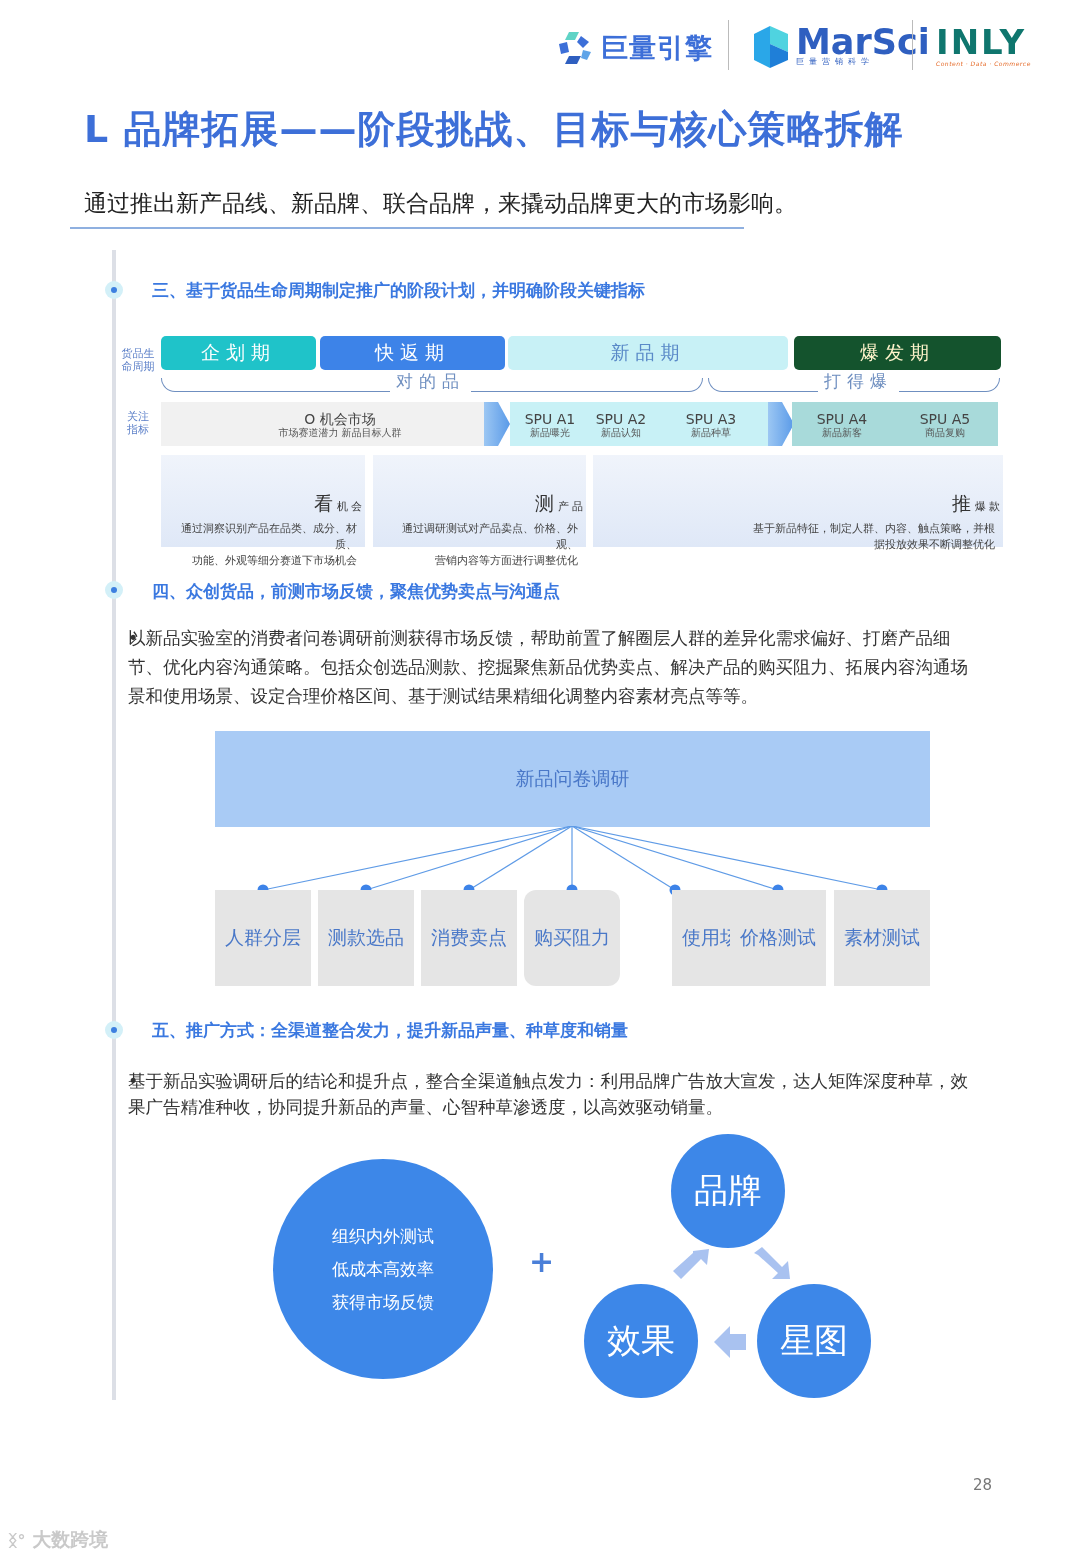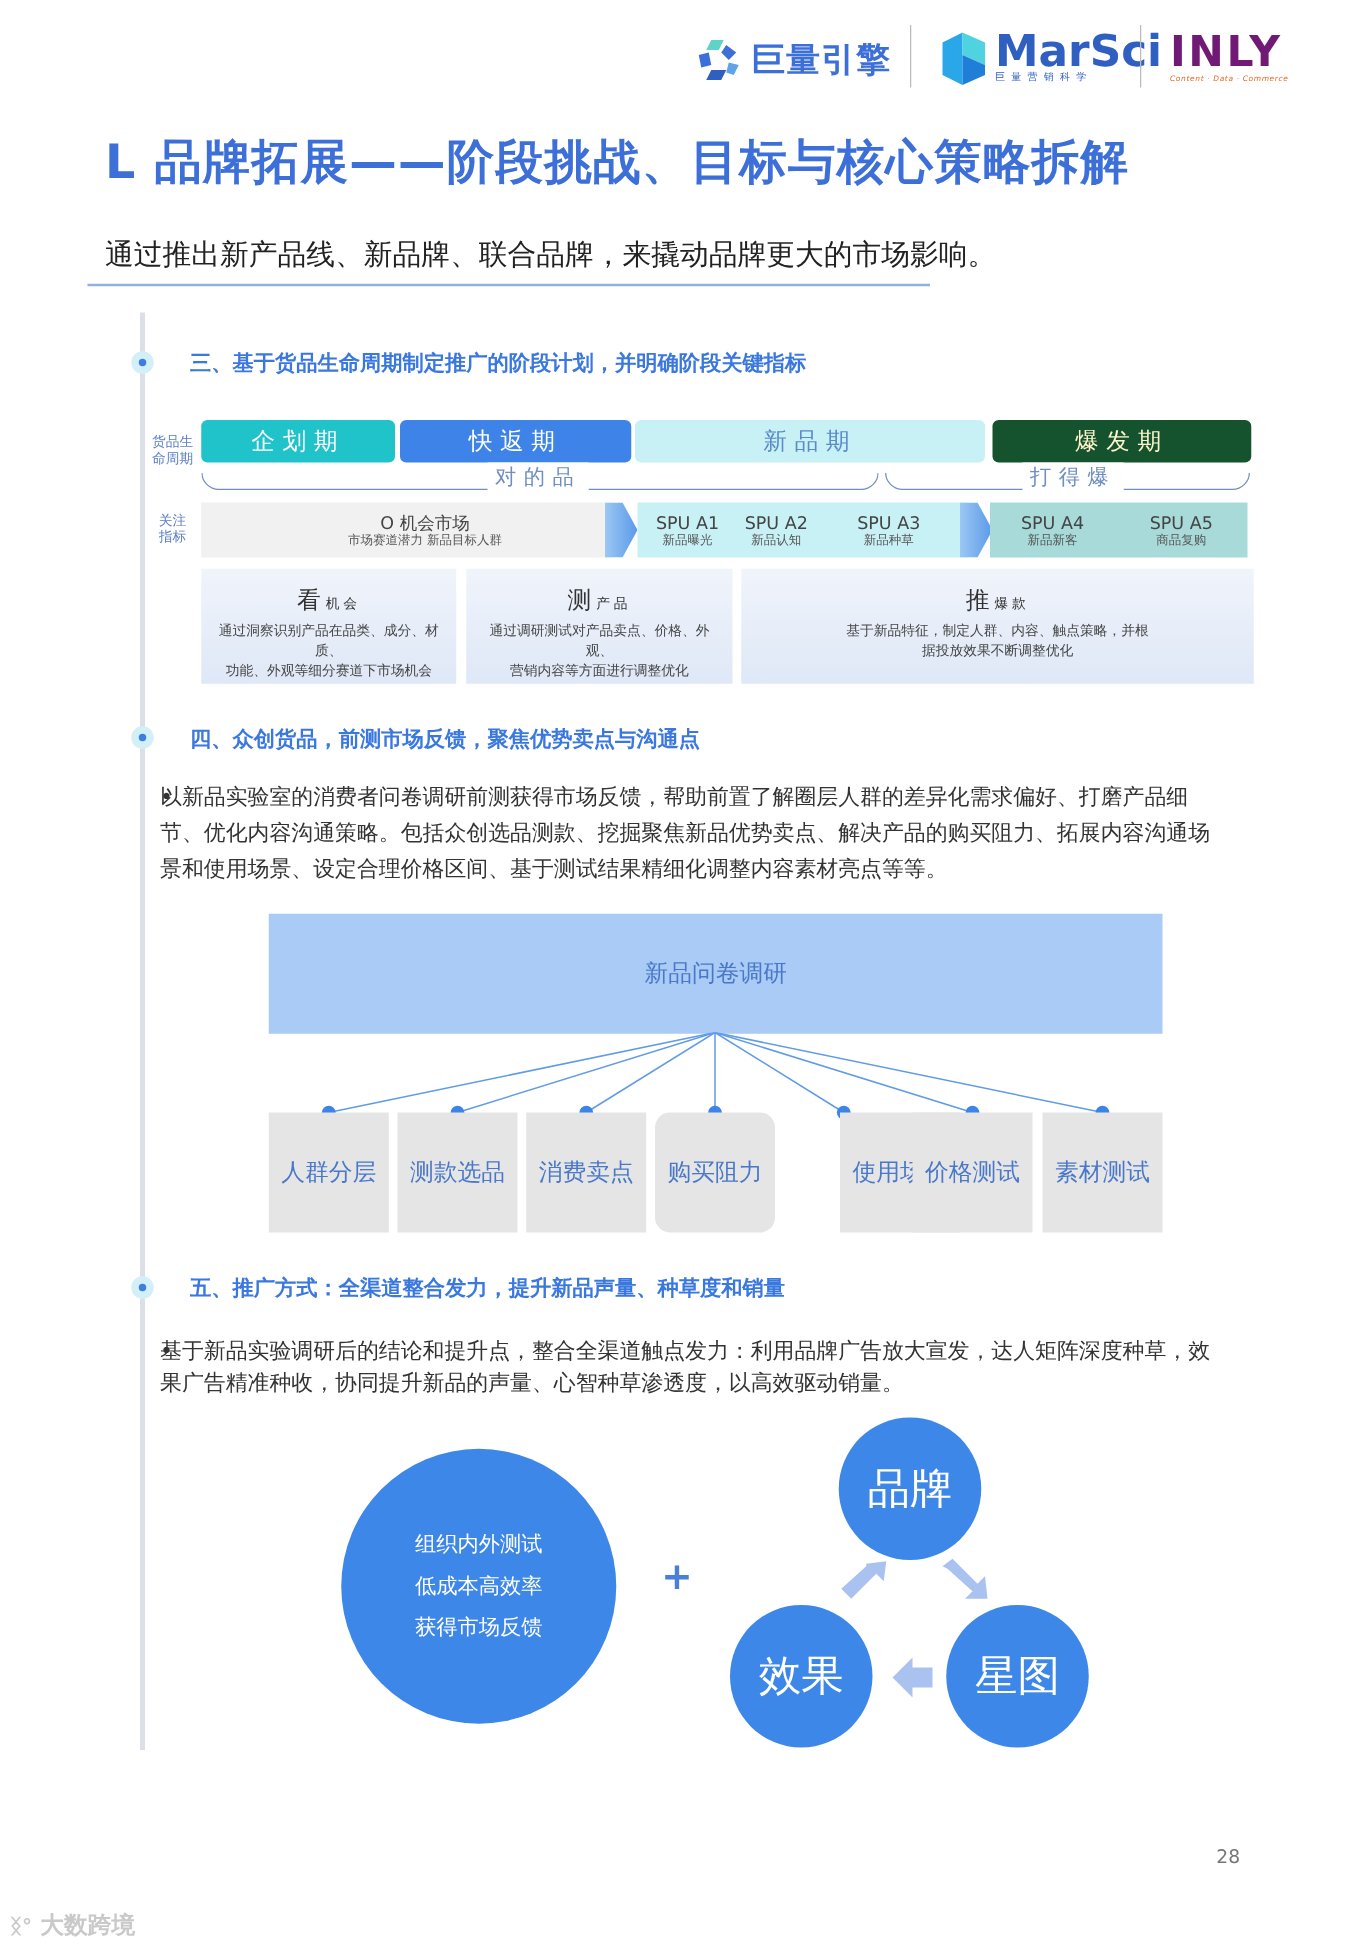--- a/index.html
+++ b/index.html
@@ -9,21 +9,21 @@
   
   .logo-juliang { left: 555px; top: 26px; height: 44px; display: flex; align-items: center; gap: 6px; }
   .logo-juliang .mark { width: 40px; height: 40px; position: relative; }
   .logo-juliang .txt { font-size: 27px; font-weight: bold; color: #3d6fd8; letter-spacing: 1px; }
   .sep { width: 1px; height: 50px; background: #bbb; top: 20px; }
   .logo-marsci { left: 752px; top: 22px; display: flex; align-items: center; gap: 6px; }
   .logo-marsci .cube { width: 38px; height: 50px; }
   .logo-marsci .name { font-size: 35px; font-weight: bold; color: #2f5fc0; line-height: 28px; }
   .logo-marsci .sub { font-size: 8px; color: #2f5fc0; letter-spacing: 5px; }
   .logo-inly { left: 936px; top: 24px; }
-  .logo-inly .name { font-size: 34px; font-weight: bold; color: #701a75; letter-spacing: 2px; line-height: 36px; }
+  .logo-inly .name { font-size: 34px; font-weight: bold; color: #0f766e; letter-spacing: 2px; line-height: 36px; }
   .logo-inly .sub { font-size: 6px; color: #e56a28; font-style: italic; letter-spacing: 0.5px; }
 
   
   .page-title { left: 84px; top: 104px; font-size: 38px; font-weight: bold; color: #3d6fd8; letter-spacing: 1px; }
   .subtitle { left: 84px; top: 188px; font-size: 23px; color: #222; }
   .subtitle-rule { left: 70px; top: 227px; width: 674px; height: 2px; background: #8fb0e0; }
 
   
   .timeline { left: 112px; top: 250px; width: 4px; height: 1150px; background: #dcdfe6; }
   .tdot { width: 18px; height: 18px; border-radius: 50%; background: #d3f0f8; left: 105px; }
@@ -37,21 +37,21 @@
   .brace { height: 14px; border: 1.5px solid #6f8fc0; border-top: none; border-radius: 0 0 14px 14px; top: 378px; }
   .brace-label { top: 370px; font-size: 17px; color: #6f8fc0; letter-spacing: 6px; text-align: center; background: #fff; padding: 0 6px; }
 
   
   .metric-bar { top: 402px; height: 44px; }
   .metric-item { position: absolute; text-align: center; }
   .metric-item .t { font-size: 14px; color: #444; line-height: 16px; }
   .metric-item .s { font-size: 10px; color: #555; line-height: 12px; }
 
   
-  .card { top: 455px; height: 92px; background: linear-gradient(#f0f4fb, #dfe8f7); text-align: center; padding-top: 12px; }
+  .card { top: 455px; height: 92px; background: linear-gradient(#f0f4fb, #dfe8f7); text-align: right; padding-top: 36px; }
   .card .h { font-size: 19px; color: #333; }
   .card .h small { font-size: 11px; letter-spacing: 3px; margin-left: 4px; }
   .card .d { font-size: 11px; color: #444; line-height: 16px; margin-top: 4px; padding: 0 8px; }
 
   .bullet-para { left: 128px; font-size: 17.5px; color: #333; line-height: 29px; }
   .bullet-para .dot { position: absolute; left: 0; top: 0; }
   .bullet-para .txt { width: 840px; }
 
   
   .tree-top { left: 215px; top: 731px; width: 715px; height: 96px; background: #a9cbf5; display: flex; align-items: center; justify-content: center; font-size: 19px; color: #4a78c8; }

